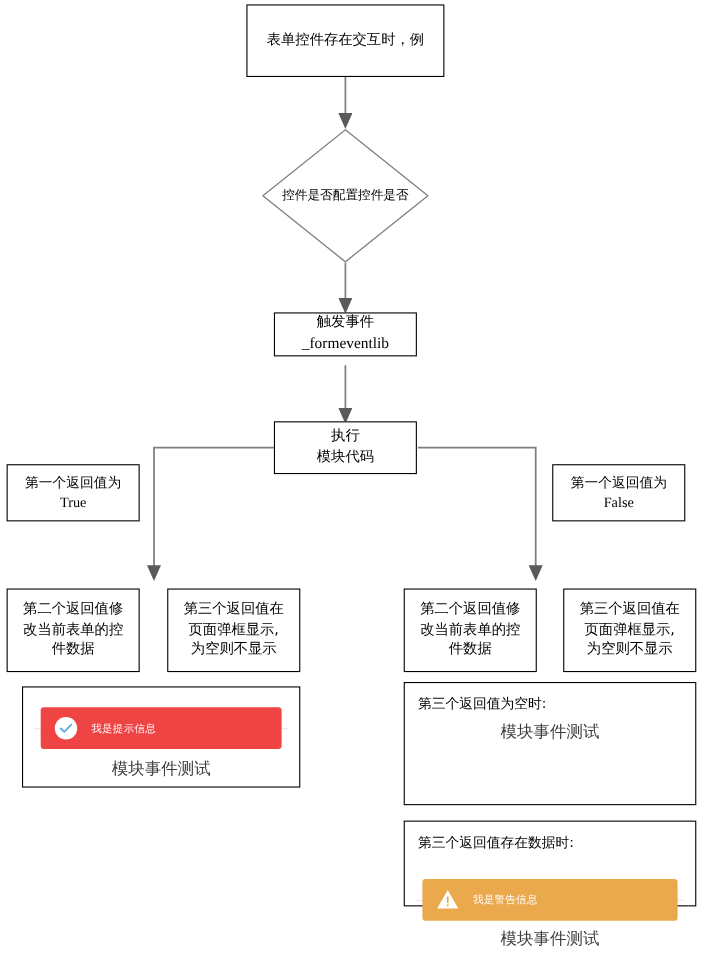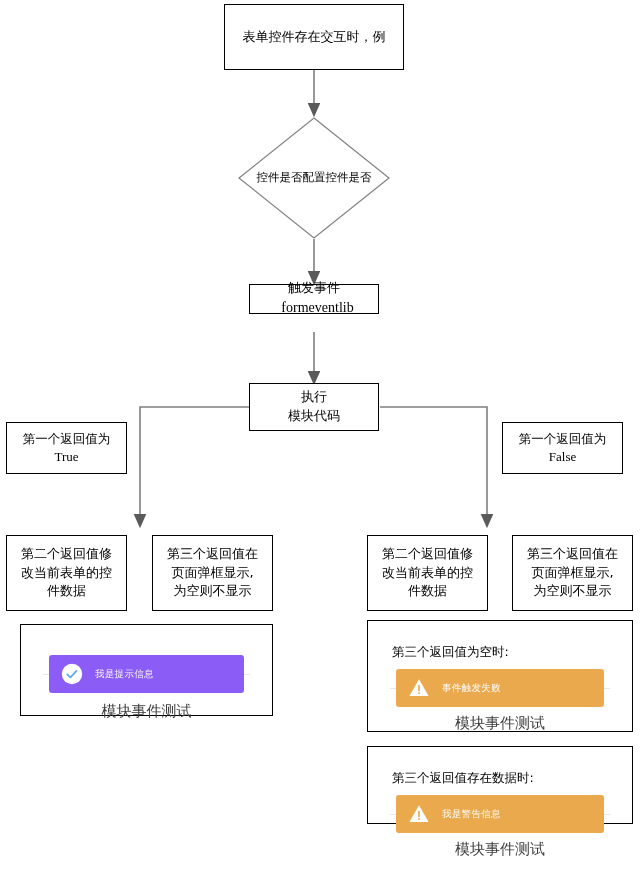--- a/index.html
+++ b/index.html
@@ -72,21 +72,21 @@
     text-align: center;
   }
 
   
   .shot {
     position: absolute;
     box-sizing: border-box;
     border: 1px solid #000000;
     background: #ffffff;
     z-index: 3;
-    padding: 16px;
+    padding: 4px;
   }
   .shot-caption {
     font-size: 12.5px;
     color: #000;
     margin: 7px 0 2px 8px;
     white-space: nowrap;
   }
   .alert-wrap {
     position: relative;
     margin: 0 12px;
@@ -103,21 +103,21 @@
   .alert {
     position: relative;
     z-index: 1;
     height: 38px;
     border-radius: 3px;
     display: flex;
     align-items: center;
     padding-left: 12px;
     box-sizing: border-box;
   }
-  .alert.info { background: #8b5cf6; }
+  .alert.info { background: #ef4444; }
   .alert.warn { background: #eaa94d; }
   .alert .msg {
     color: #ffffff;
     font-size: 9.5px;
     margin-left: 12px;
     letter-spacing: 0.3px;
     opacity: 0.97;
   }
   .ico { flex: 0 0 auto; display: block; }
   .shot-title {
@@ -157,21 +157,21 @@
   <svg class="dia-svg" width="152" height="122" viewBox="0 0 152 122" xmlns="http://www.w3.org/2000/svg">
     <polygon points="76,1 151,61 76,121 1,61" fill="#ffffff" stroke="#808080" stroke-width="1.2"></polygon>
   </svg>
   <div class="dia-text">
     <span class="ln">控件是否</span>
     <span class="ln">配置</span>
     <span class="ln">控件是否</span>
   </div>
 </div>
 
-<div class="node" style="left:249px; top:284px; width:130px; height:30px;">
+<div class="node" style="left:249px; top:284px; width:130px; height:40px;">
   <span class="ln">触发事件</span>
   <span class="ln mono-ln">_formeventlib</span>
 </div>
 
 <div class="node" style="left:249px; top:383px; width:130px; height:48px;">
   <span class="ln">执行</span>
   <span class="ln">模块代码</span>
 </div>
 
 <div class="node label-box" style="left:6px; top:422px; width:121px; height:52px;">
@@ -217,37 +217,26 @@
         <path d="M6.2 11.3 L9.4 14.3 L15.6 7.9" fill="none" stroke="#5eaae6" stroke-width="1.7" stroke-linecap="round" stroke-linejoin="round"></path>
       </svg>
       <span class="msg">我是提示信息</span>
     </div>
   </div>
   <div class="shot-title">模块事件测试</div>
 </div>
 
 <div class="shot" style="left:367px; top:620px; width:266px; height:112px;">
   <div class="shot-caption">第三个返回值为空时:</div>
-  <div class="alert-wrap" style="margin-top:8px;">
-    <div class="alert-shadowline"></div>
-    <div class="alert warn">
-      <svg class="ico" width="22" height="22" viewBox="0 0 22 22" xmlns="http://www.w3.org/2000/svg">
-        <path d="M11 2.2 L20.6 19 L1.4 19 Z" fill="#ffffff"></path>
-        <rect x="10.2" y="8" width="1.6" height="6" fill="#eaa94d"></rect>
-        <rect x="10.2" y="15.2" width="1.6" height="1.7" fill="#eaa94d"></rect>
-      </svg>
-      <span class="msg">事件触发失败</span>
-    </div>
-  </div>
   <div class="shot-title tight">模块事件测试</div>
 </div>
 
 <div class="shot" style="left:367px; top:746px; width:266px; height:78px;">
   <div class="shot-caption">第三个返回值存在数据时:</div>
-  <div class="alert-wrap" style="margin-top:8px;">
+  <div class="alert-wrap" style="margin-top:24px;">
     <div class="alert-shadowline"></div>
     <div class="alert warn">
       <svg class="ico" width="22" height="22" viewBox="0 0 22 22" xmlns="http://www.w3.org/2000/svg">
         <path d="M11 2.2 L20.6 19 L1.4 19 Z" fill="#ffffff"></path>
         <rect x="10.2" y="8" width="1.6" height="6" fill="#eaa94d"></rect>
         <rect x="10.2" y="15.2" width="1.6" height="1.7" fill="#eaa94d"></rect>
       </svg>
       <span class="msg">我是警告信息</span>
     </div>
   </div>

